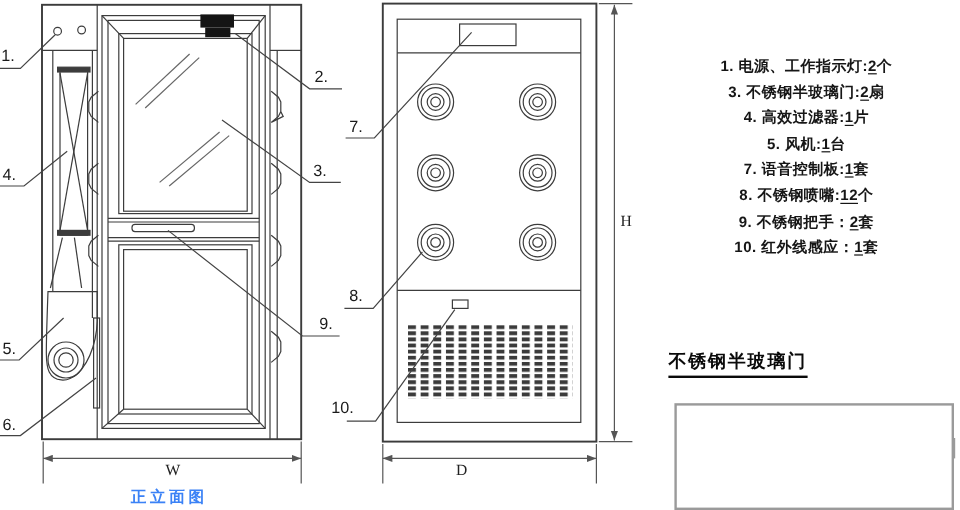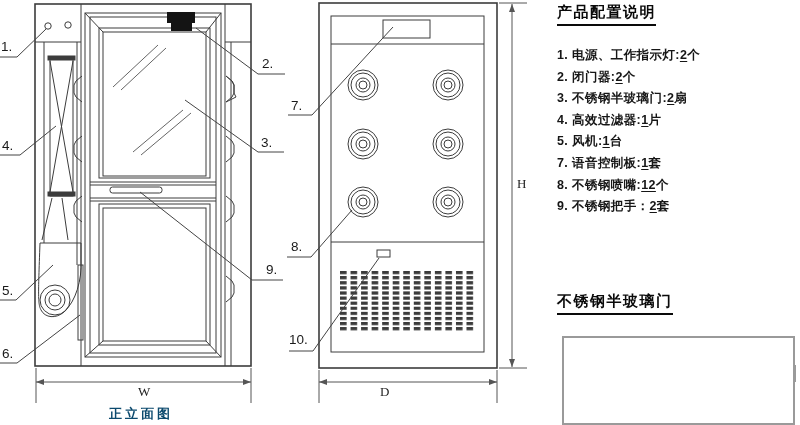--- a/index.html
+++ b/index.html
@@ -1,26 +1,26 @@
 <!DOCTYPE html>
 <html><head>
 <meta charset="utf-8">
 <style>
   html,body{margin:0;padding:0;background:#fff;}
   .canvas{position:relative;width:800px;height:425px;background:#fff;overflow:hidden;
           font-family:"Liberation Sans",sans-serif;color:#111;}
   svg{position:absolute;left:0;top:0;}
   .callout{position:absolute;font-size:13.5px;color:#1a1a1a;line-height:1;}
   .dimlab{position:absolute;font-family:"Liberation Serif",serif;font-size:13px;color:#222;line-height:1;}
-  .caption{position:absolute;font-size:13px;font-weight:bold;letter-spacing:3px;color:#0c4a6e;
+  .caption{position:absolute;font-size:13px;font-weight:bold;letter-spacing:3px;color:#3b82f6;
            border-bottom:1.5px solid #111;padding:0 2px 2px 2px;}
   .panel-title{position:absolute;font-size:15px;font-weight:bold;letter-spacing:1.5px;color:#0a0a0a;
            border-bottom:2px solid #0a0a0a;padding-bottom:2px;}
   .spec-list{position:absolute;left:557px;top:47px;width:230px;}
-  .spec-item{height:21.6px;font-size:12.5px;font-weight:600;letter-spacing:0.4px;color:#161616;white-space:nowrap;}
+  .spec-item{height:21.6px;font-size:12.5px;font-weight:600;letter-spacing:0.4px;color:#161616;white-space:nowrap;text-align:center;}
   .spec-item .si-qty{text-decoration:underline;text-underline-offset:2px;}
   .door-box{position:absolute;left:562px;top:336px;width:229px;height:85px;
             border:2px solid #9a9a9a;background:#fff;}
 </style>
 </head>
 <body>
 
 <div class="canvas">
 
   <svg width="800" height="425" viewBox="0 0 800 425">
@@ -258,35 +258,34 @@
 
   <div class="callout" style="left:1px;top:40px">1.</div>
   <div class="callout" style="left:262px;top:57px">2.</div>
   <div class="callout" style="left:261px;top:136px">3.</div>
   <div class="callout" style="left:2px;top:139px">4.</div>
   <div class="callout" style="left:2px;top:284px">5.</div>
   <div class="callout" style="left:2px;top:347px">6.</div>
   <div class="callout" style="left:291px;top:99px">7.</div>
   <div class="callout" style="left:291px;top:240px">8.</div>
   <div class="callout" style="left:266px;top:263px">9.</div>
-  <div class="callout" style="left:289px;top:333px">10.</div>
+  <div class="callout" style="left:276px;top:333px">10.</div>
 
   <div class="dimlab" style="left:138px;top:385px">W</div>
   <div class="dimlab" style="left:380px;top:385px">D</div>
   <div class="dimlab" style="left:517px;top:177px">H</div>
   <div class="caption" style="left:107px;top:405px">正立面图</div>
 
-  <div class="panel-title" style="left:557px;top:3px">产品配置说明</div>
   <div class="spec-list" id="spec-items">
       <div class="spec-item"><span>1. 电源、工作指示灯:</span><span class="si-qty">2</span><span>个</span></div>
-      <div class="spec-item"><span>2. 闭门器:</span><span class="si-qty">2</span><span>个</span></div>
       <div class="spec-item"><span>3. 不锈钢半玻璃门:</span><span class="si-qty">2</span><span>扇</span></div>
       <div class="spec-item"><span>4. 高效过滤器:</span><span class="si-qty">1</span><span>片</span></div>
       <div class="spec-item"><span>5. 风机:</span><span class="si-qty">1</span><span>台</span></div>
       <div class="spec-item"><span>7. 语音控制板:</span><span class="si-qty">1</span><span>套</span></div>
       <div class="spec-item"><span>8. 不锈钢喷嘴:</span><span class="si-qty">12</span><span>个</span></div>
       <div class="spec-item"><span>9. 不锈钢把手：</span><span class="si-qty">2</span><span>套</span></div>
+      <div class="spec-item"><span>10. 红外线感应：</span><span class="si-qty">1</span><span>套</span></div>
     </div>
 
   <div class="panel-title" style="left:557px;top:292px">不锈钢半玻璃门</div>
   <div class="door-box"></div>
 
 </div>
 
 </body></html>

